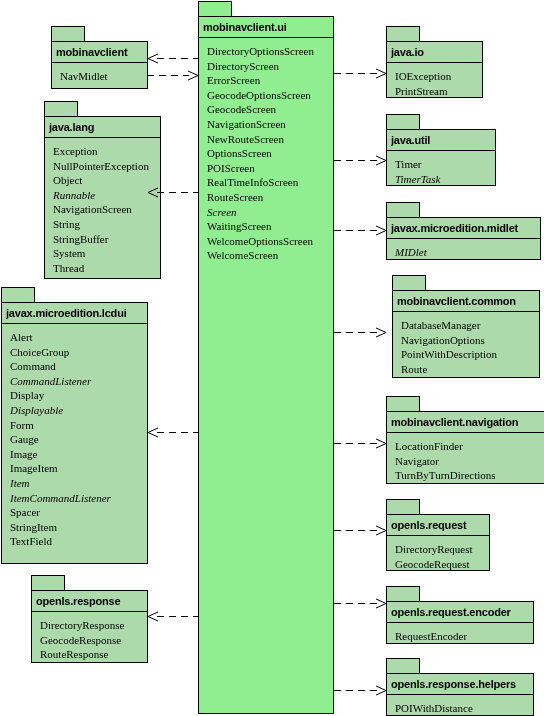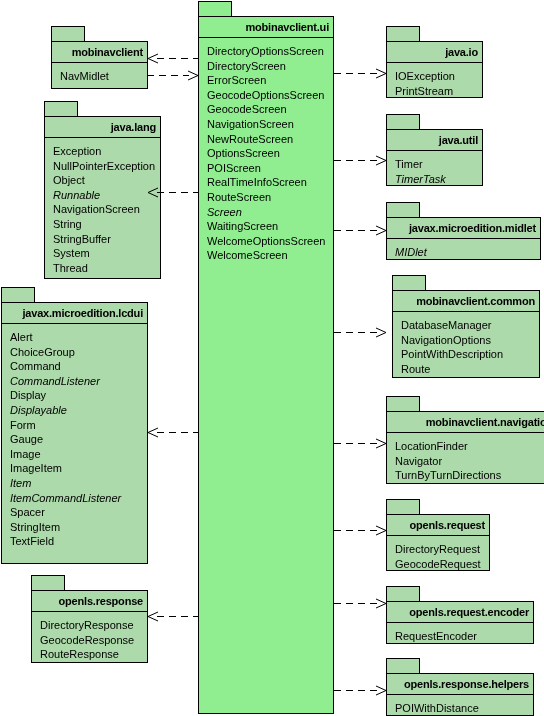--- a/index.html
+++ b/index.html
@@ -36,40 +36,41 @@
     top: 15px;
     right: 0;
     bottom: 0;
     box-sizing: border-box;
     border: 1px solid #000000;
     background: var(--fill);
   }
   .pkg-title {
     box-sizing: border-box;
     border-bottom: 1px solid #000000;
-    text-align: right;
+    text-align: left;
     font-weight: bold;
     font-size: 11px;
     color: #000000;
     padding: 4px 4px 4px 4px;
     line-height: 12px;
     letter-spacing: -0.2px;
     white-space: nowrap;
     overflow: hidden;
   }
   .pkg-members {
     padding: 6px 0 6px 0;
   }
   .member {
     font-size: 11px;
     color: #000000;
     line-height: 14.6px;
     padding-left: 8px;
     white-space: nowrap;
     overflow: hidden;
+    font-family: Liberation Serif, serif;
   }
   .member.iface {
     font-style: italic;
   }
   
   .pkg.side { --fill: #addaaa; }
   .pkg.center { --fill: #90ee90; }
 
   
   .dep {
@@ -176,21 +177,21 @@
     <div class="pkg-tab" style="width:34px;"></div>
     <div class="pkg-body">
       <div class="pkg-title">java.io</div>
       <div class="pkg-members">
         <div class="member">IOException</div>
         <div class="member">PrintStream</div>
       </div>
     </div>
   </div>
 
-  <div class="pkg side" style="left:386px; top:114px; width:97px; height:72px;">
+  <div class="pkg side" style="left:386px; top:114px; width:110px; height:72px;">
     <div class="pkg-tab" style="width:34px;"></div>
     <div class="pkg-body">
       <div class="pkg-title">java.util</div>
       <div class="pkg-members">
         <div class="member">Timer</div>
         <div class="member iface">TimerTask</div>
       </div>
     </div>
   </div>
 

